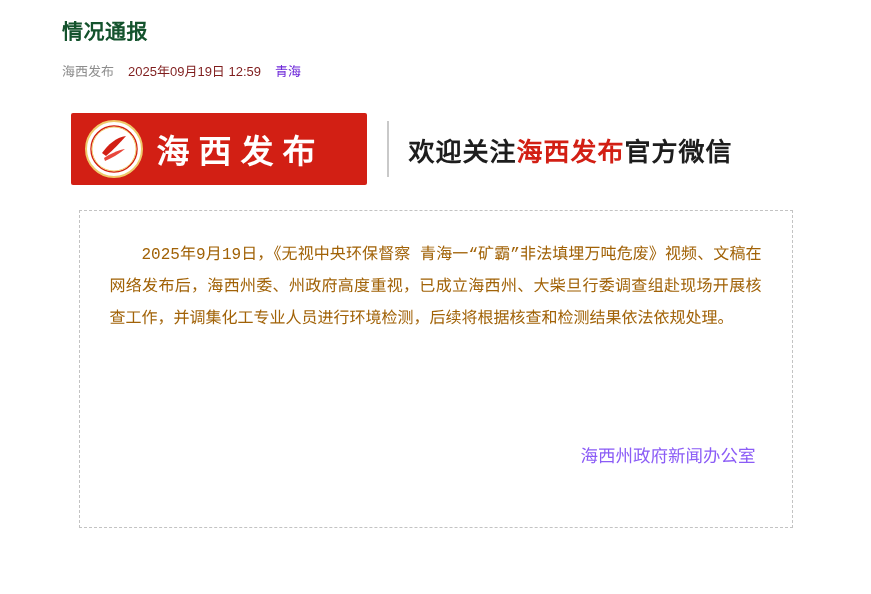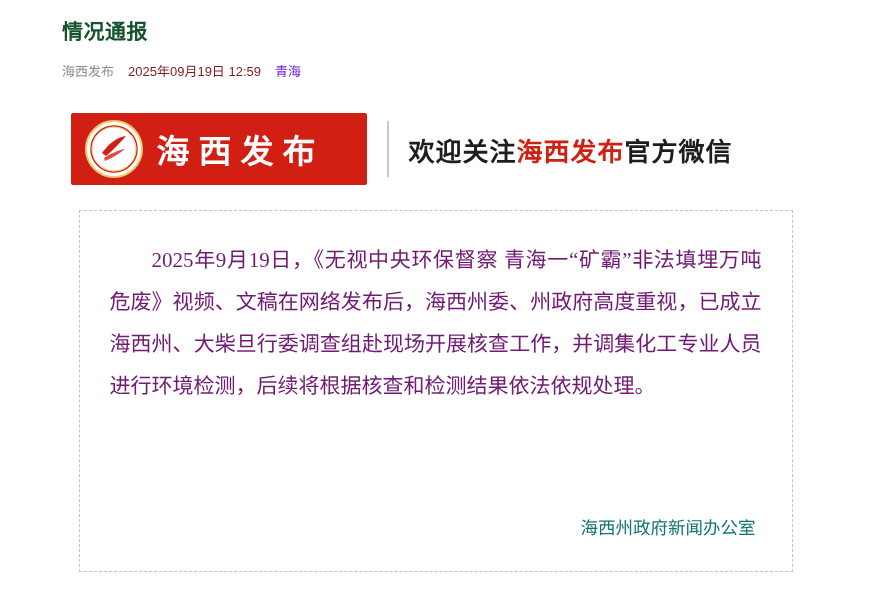--- a/index.html
+++ b/index.html
@@ -112,34 +112,34 @@
   .notice-box {
     width: 714px;
     margin: 0 auto;
     border: 1px dashed #c3c3c3;
     box-sizing: border-box;
     padding: 28px 30px 26px 30px;
     min-height: 318px;
     position: relative;
   }
   .notice-body {
-    font-size: 21px;
+    font-size: 16px;
     line-height: 2.0;
-    color: #701a75;
+    color: #a16207;
     text-align: justify;
     text-indent: 2em;
     margin: 0;
-    font-family: Liberation Serif, serif;
+    font-family: Liberation Mono, monospace;
   }
   .notice-signature {
     margin-top: 104px;
     text-align: right;
     font-size: 17.5px;
     line-height: 1.95;
-    color: #0f766e;
+    color: #8b5cf6;
     padding-right: 6px;
   }
 </style>
 </head>
 <body>
 
 <div class="page">
 
   <div class="article">
 

